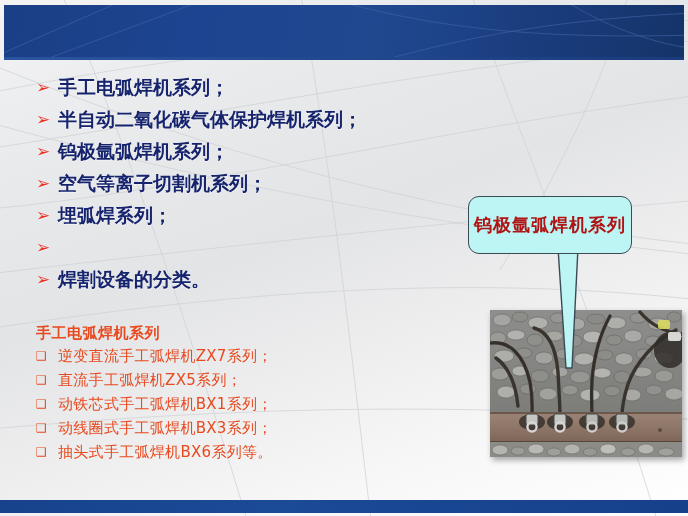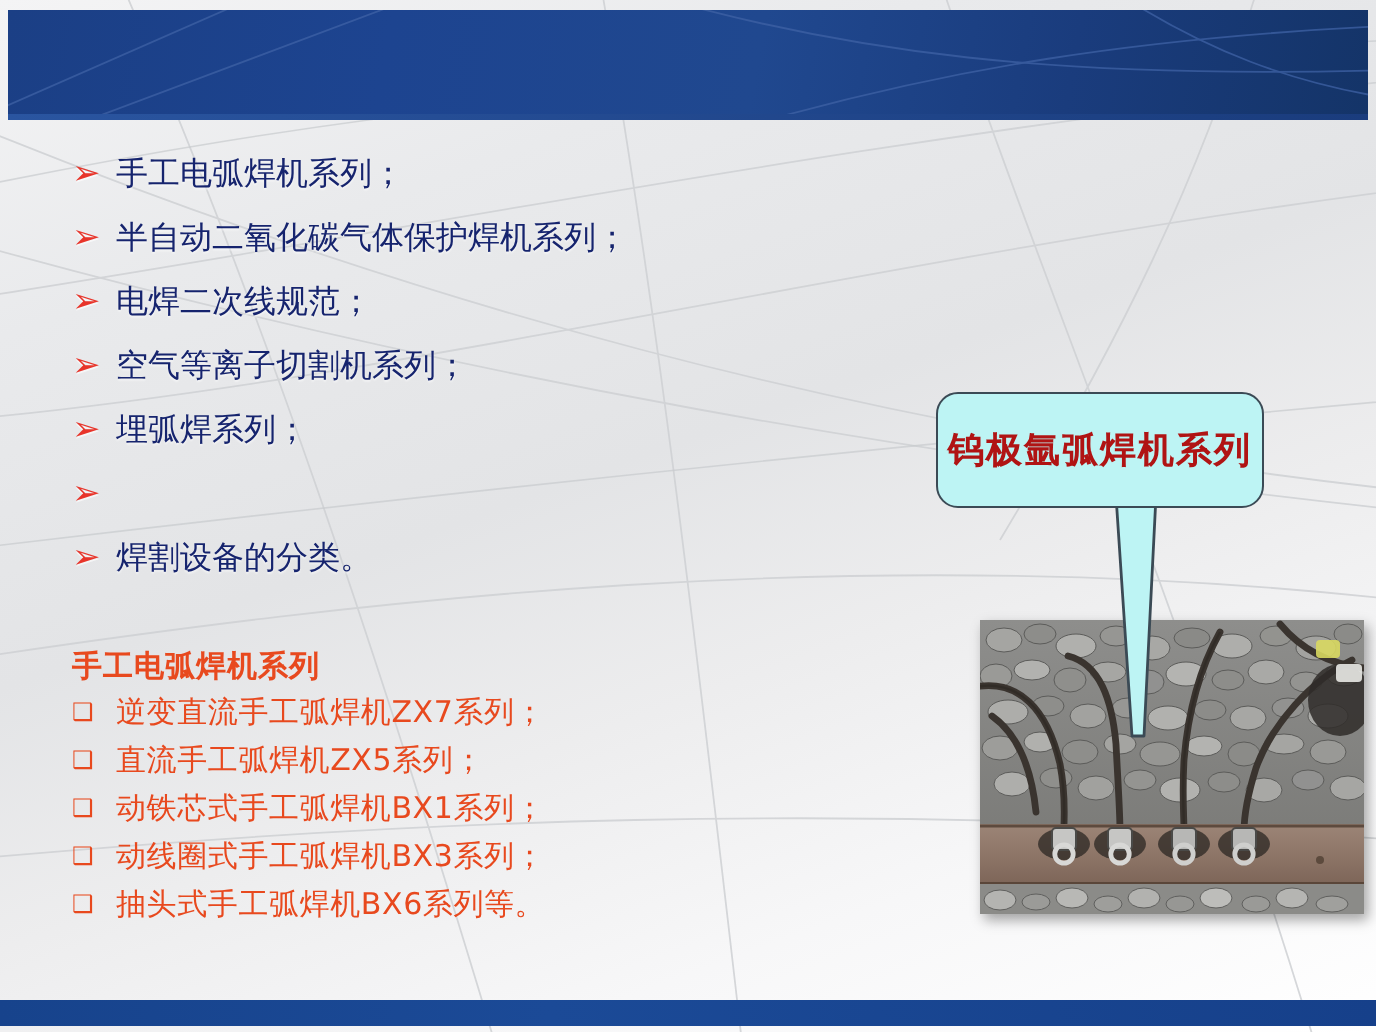--- a/index.html
+++ b/index.html
@@ -41,21 +41,21 @@
 
   
   #bullet-list{position:absolute;left:36px;top:72px;width:430px;}
   .bullet-row{display:flex;align-items:flex-start;height:32px;}
   .arrow-icon{
     width:22px;flex:0 0 22px;
     color:#e8342a;font-size:17px;line-height:30px;font-weight:bold;
     text-shadow:0 1px 0 rgba(255,255,255,.6);
   }
   .bullet-text{
-    font-size:16px;font-weight:normal;color:#16246e;
+    font-size:19px;font-weight:bold;color:#16246e;
     line-height:30px;white-space:nowrap;
     text-shadow:0 1px 1px rgba(255,255,255,.55);
   }
 
   
   #sub-section{position:absolute;left:36px;top:322px;width:420px;}
   #sub-heading{
     font-size:15px;font-weight:bold;color:#e8491e;
     line-height:22px;white-space:nowrap;letter-spacing:.5px;
   }
@@ -138,21 +138,21 @@
     <div class="bullet-row">
       <span class="arrow-icon">➢</span>
       <span class="bullet-text">手工电弧焊机系列；</span>
     </div>
     <div class="bullet-row">
       <span class="arrow-icon">➢</span>
       <span class="bullet-text">半自动二氧化碳气体保护焊机系列；</span>
     </div>
     <div class="bullet-row">
       <span class="arrow-icon">➢</span>
-      <span class="bullet-text">电焊二次线规范；</span>
+      <span class="bullet-text">钨极氩弧焊机系列；</span>
     </div>
     <div class="bullet-row">
       <span class="arrow-icon">➢</span>
       <span class="bullet-text">空气等离子切割机系列；</span>
     </div>
     <div class="bullet-row">
       <span class="arrow-icon">➢</span>
       <span class="bullet-text">埋弧焊系列；</span>
     </div>
     <div class="bullet-row">

